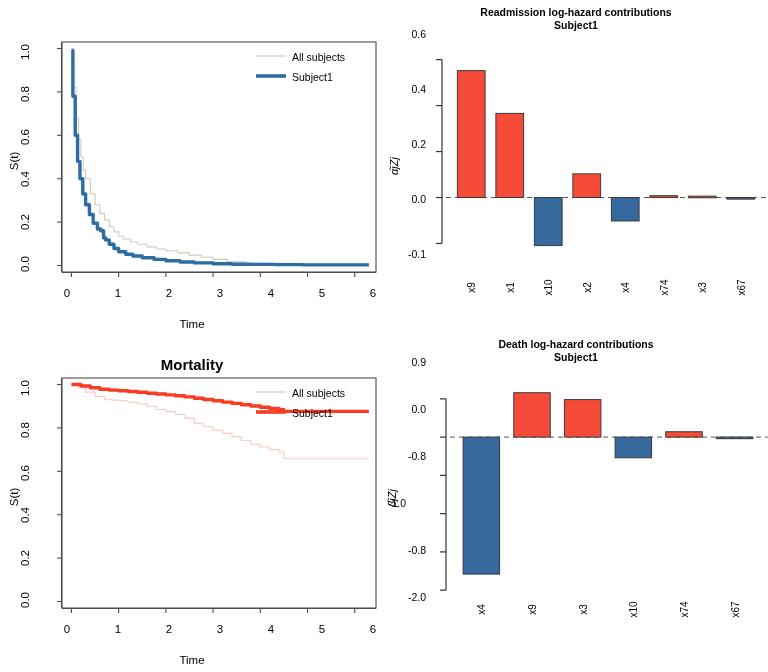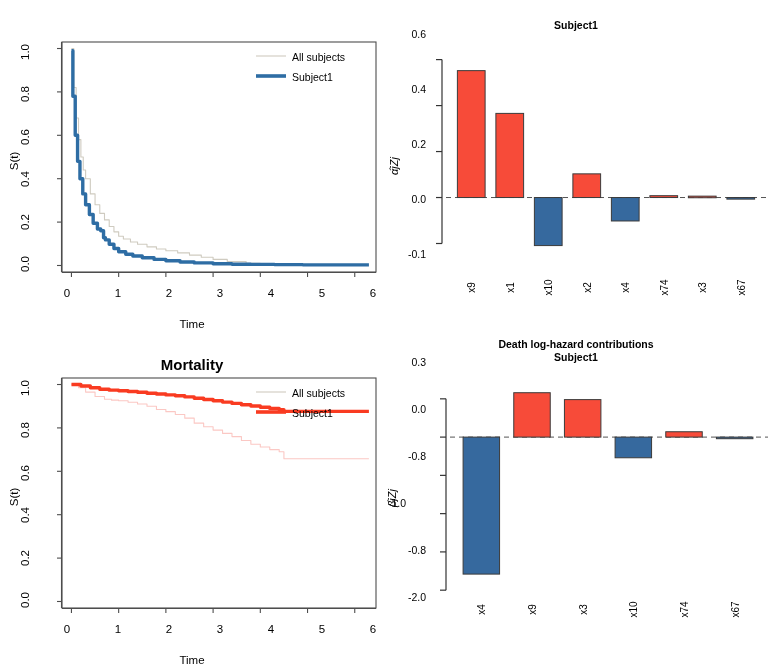--- a/index.html
+++ b/index.html
@@ -68,20 +68,21 @@
         <line x1="256" y1="56" x2="286" y2="56" stroke="#CFCBC0" stroke-width="1.1"></line>
         <line x1="256" y1="76" x2="286" y2="76" stroke="#2E6DA4" stroke-width="3.6"></line>
       </svg>
 
     <div class="legtxt" style="position:absolute;left:292px;top:51px;">All subjects</div>
     <div class="legtxt" style="position:absolute;left:292px;top:71px;">Subject1</div>
   </div>
 
   <div class="panel" style="left:384px;top:0;width:384px;height:336px;">
 
+    <div class="ttl small" style="top:6px;">Readmission log-hazard contributions</div>
     <div class="ttl small" style="top:19px;">Subject1</div>
 
     <div class="tick sm" style="left:8px;top:248px;width:34px;text-align:right;">-0.1</div>
     <div class="tick sm" style="left:8px;top:193px;width:34px;text-align:right;">0.0</div>
     <div class="tick sm" style="left:8px;top:138px;width:34px;text-align:right;">0.2</div>
     <div class="tick sm" style="left:8px;top:83px;width:34px;text-align:right;">0.4</div>
     <div class="tick sm" style="left:8px;top:28px;width:34px;text-align:right;">0.6</div>
 
     <div class="ylab-math" style="left:-14px;top:160px;width:48px;text-align:center;">α̂jZj</div>
 
@@ -168,21 +169,21 @@
   <div class="panel" style="left:384px;top:332px;width:384px;height:336px;">
 
     <div class="ttl small" style="top:6px;">Death log-hazard contributions</div>
     <div class="ttl small" style="top:19px;">Subject1</div>
 
     <div class="tick sm" style="left:4px;top:259px;width:38px;text-align:right;">-2.0</div>
     <div class="tick sm" style="left:4px;top:212px;width:38px;text-align:right;">-0.8</div>
     <div class="tick sm" style="left:4px;top:165px;width:38px;text-align:left;">-1.0</div>
     <div class="tick sm" style="left:4px;top:118px;width:38px;text-align:right;">-0.8</div>
     <div class="tick sm" style="left:4px;top:71px;width:38px;text-align:right;">0.0</div>
-    <div class="tick sm" style="left:4px;top:24px;width:38px;text-align:right;">0.3</div>
+    <div class="tick sm" style="left:4px;top:24px;width:38px;text-align:right;">0.9</div>
 
     <div class="ylab-math" style="left:-16px;top:160px;width:48px;text-align:center;">β̂jZj</div>
 
     <svg id="svg-death-bars" width="384" height="336" style="position:absolute;left:0;top:0;">
         <line x1="62" y1="66.83754512635377" x2="62" y2="258.17328519855596" stroke="#333" stroke-width="1.2"></line>
         <line x1="62" y1="258.17328519855596" x2="56" y2="258.17328519855596" stroke="#333" stroke-width="1.2"></line>
         <line x1="62" y1="219.90613718411552" x2="56" y2="219.90613718411552" stroke="#333" stroke-width="1.2"></line>
         <line x1="62" y1="181.63898916967509" x2="56" y2="181.63898916967509" stroke="#333" stroke-width="1.2"></line>
         <line x1="62" y1="143.37184115523465" x2="56" y2="143.37184115523465" stroke="#333" stroke-width="1.2"></line>
         <line x1="62" y1="105.10469314079421" x2="56" y2="105.10469314079421" stroke="#333" stroke-width="1.2"></line>

